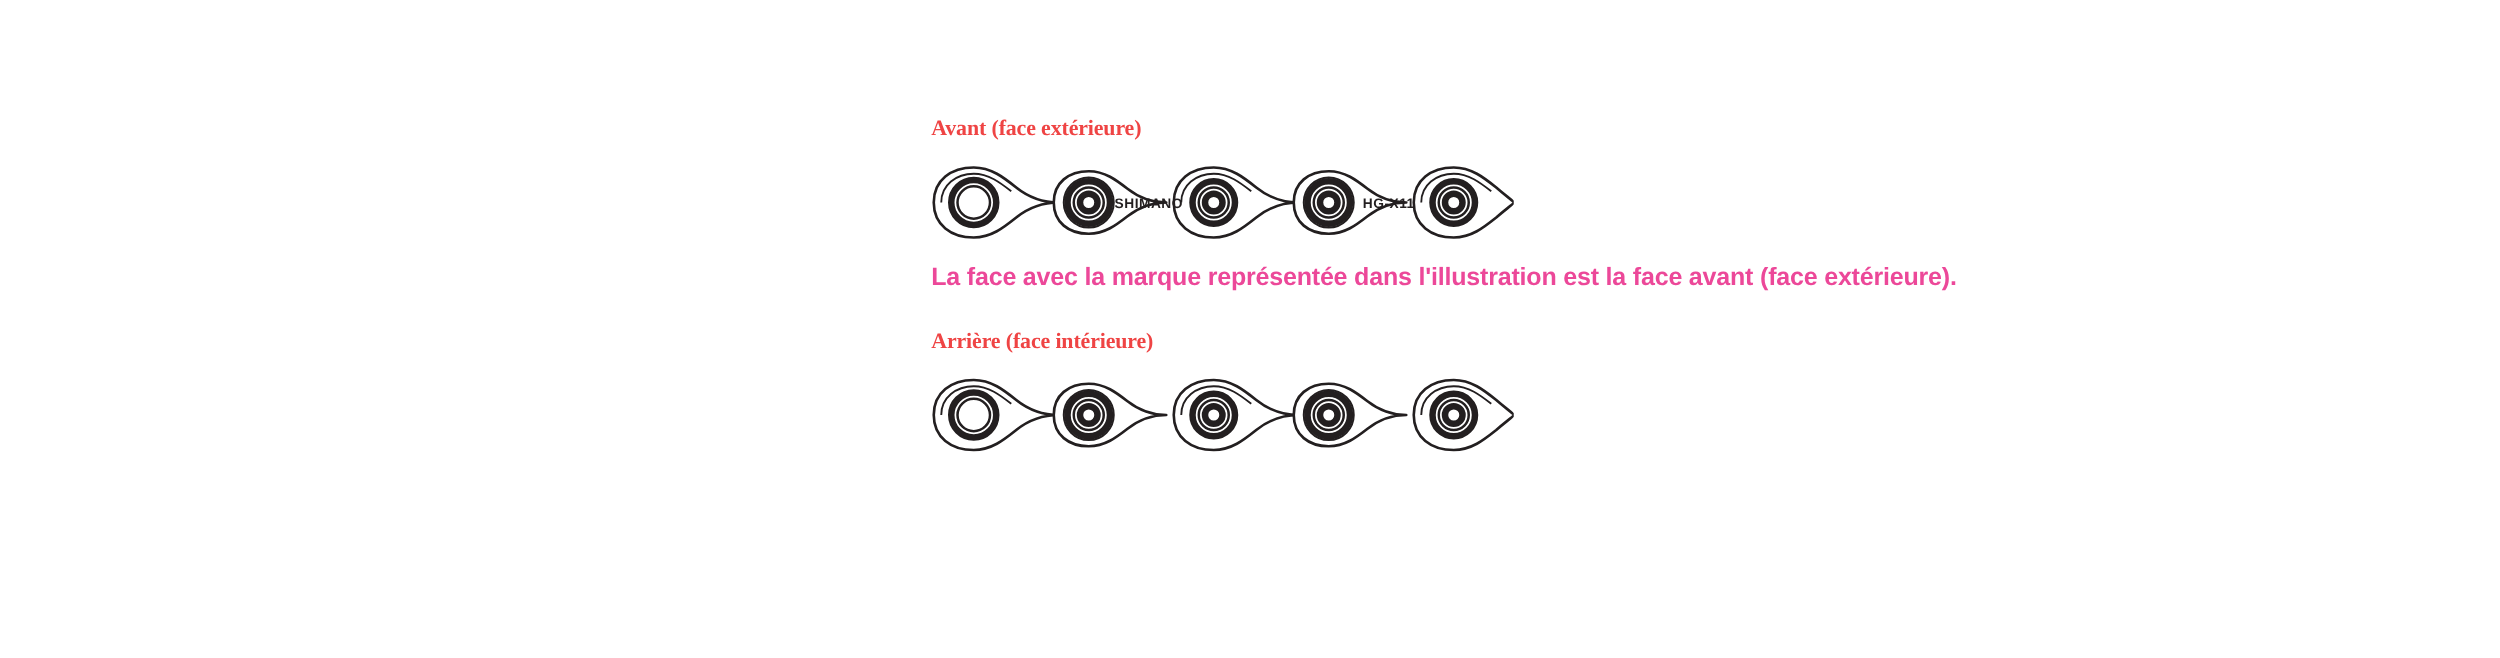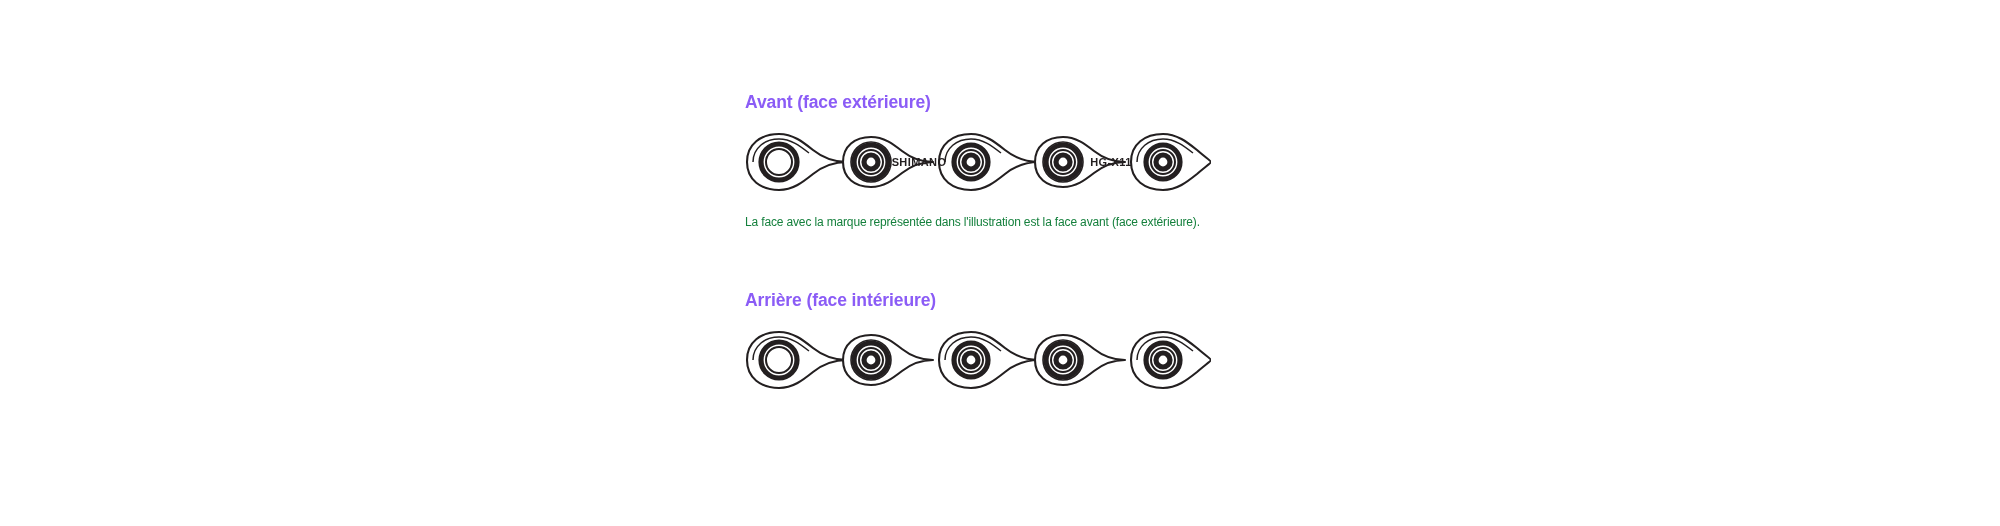--- a/index.html
+++ b/index.html
@@ -30,27 +30,27 @@
     width: 560px;
     height: 526px;
   }
 
   .section {
     position: absolute;
     left: 0;
     width: 560px;
   }
   .section-front { top: 92px; }
-  .section-rear  { top: 262px; margin-top: 28px; }
+  .section-rear  { top: 262px; }
 
   .heading {
-    font-family: Liberation Sans, sans-serif;
+    font-family: Liberation Serif, serif;
     font-size: 17.5px;
     font-weight: bold;
-    color: #8b5cf6;
+    color: #ef4444;
     letter-spacing: -0.1px;
     line-height: 20px;
     margin: 0;
     white-space: nowrap;
   }
 
   .chain-wrap {
     position: relative;
     width: 480px;
     height: 72px;
@@ -58,23 +58,23 @@
     margin-left: -14px;
   }
   .chain-wrap svg {
     display: block;
     width: 480px;
     height: 72px;
   }
 
   .caption {
     font-family: "Liberation Sans", sans-serif;
-    font-size: 12px;
-    font-weight: normal;
-    color: #15803d;
+    font-size: 20px;
+    font-weight: bold;
+    color: #ec4899;
     line-height: 17.5px;
     letter-spacing: -0.15px;
     margin: 0;
     white-space: nowrap;
   }
   .caption-front { margin-top: 16px; }
   .caption-rear  { margin-top: 16px; }
   .caption-rear .line { display: block; }
 
   

